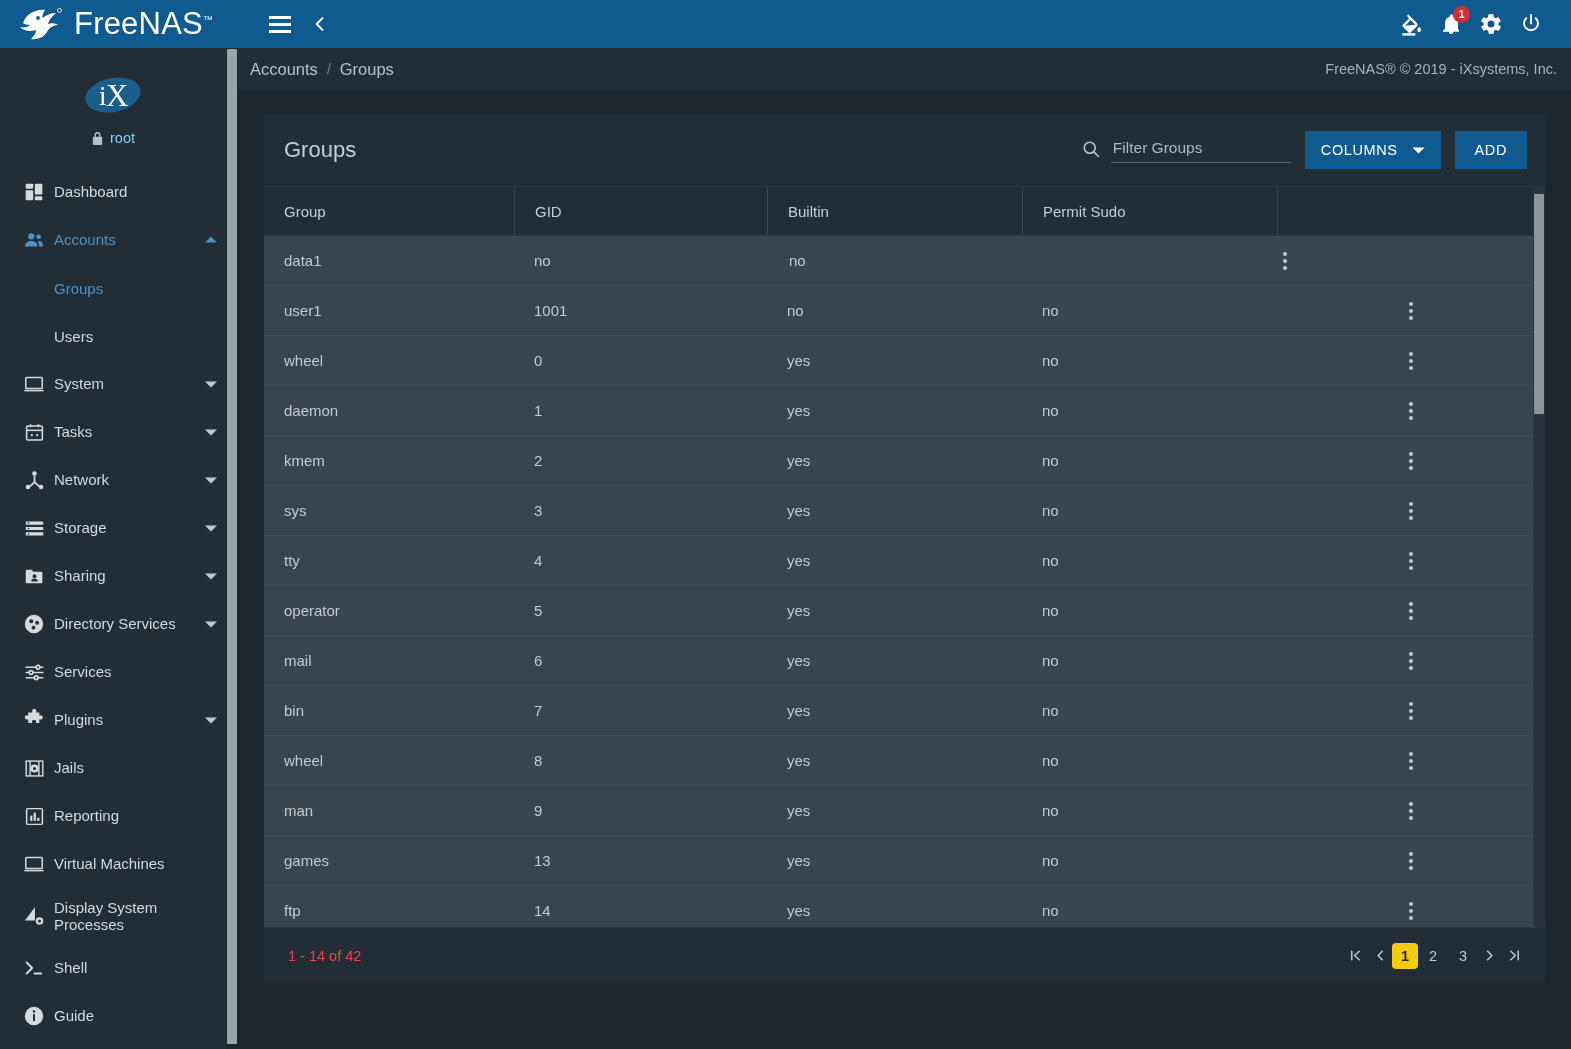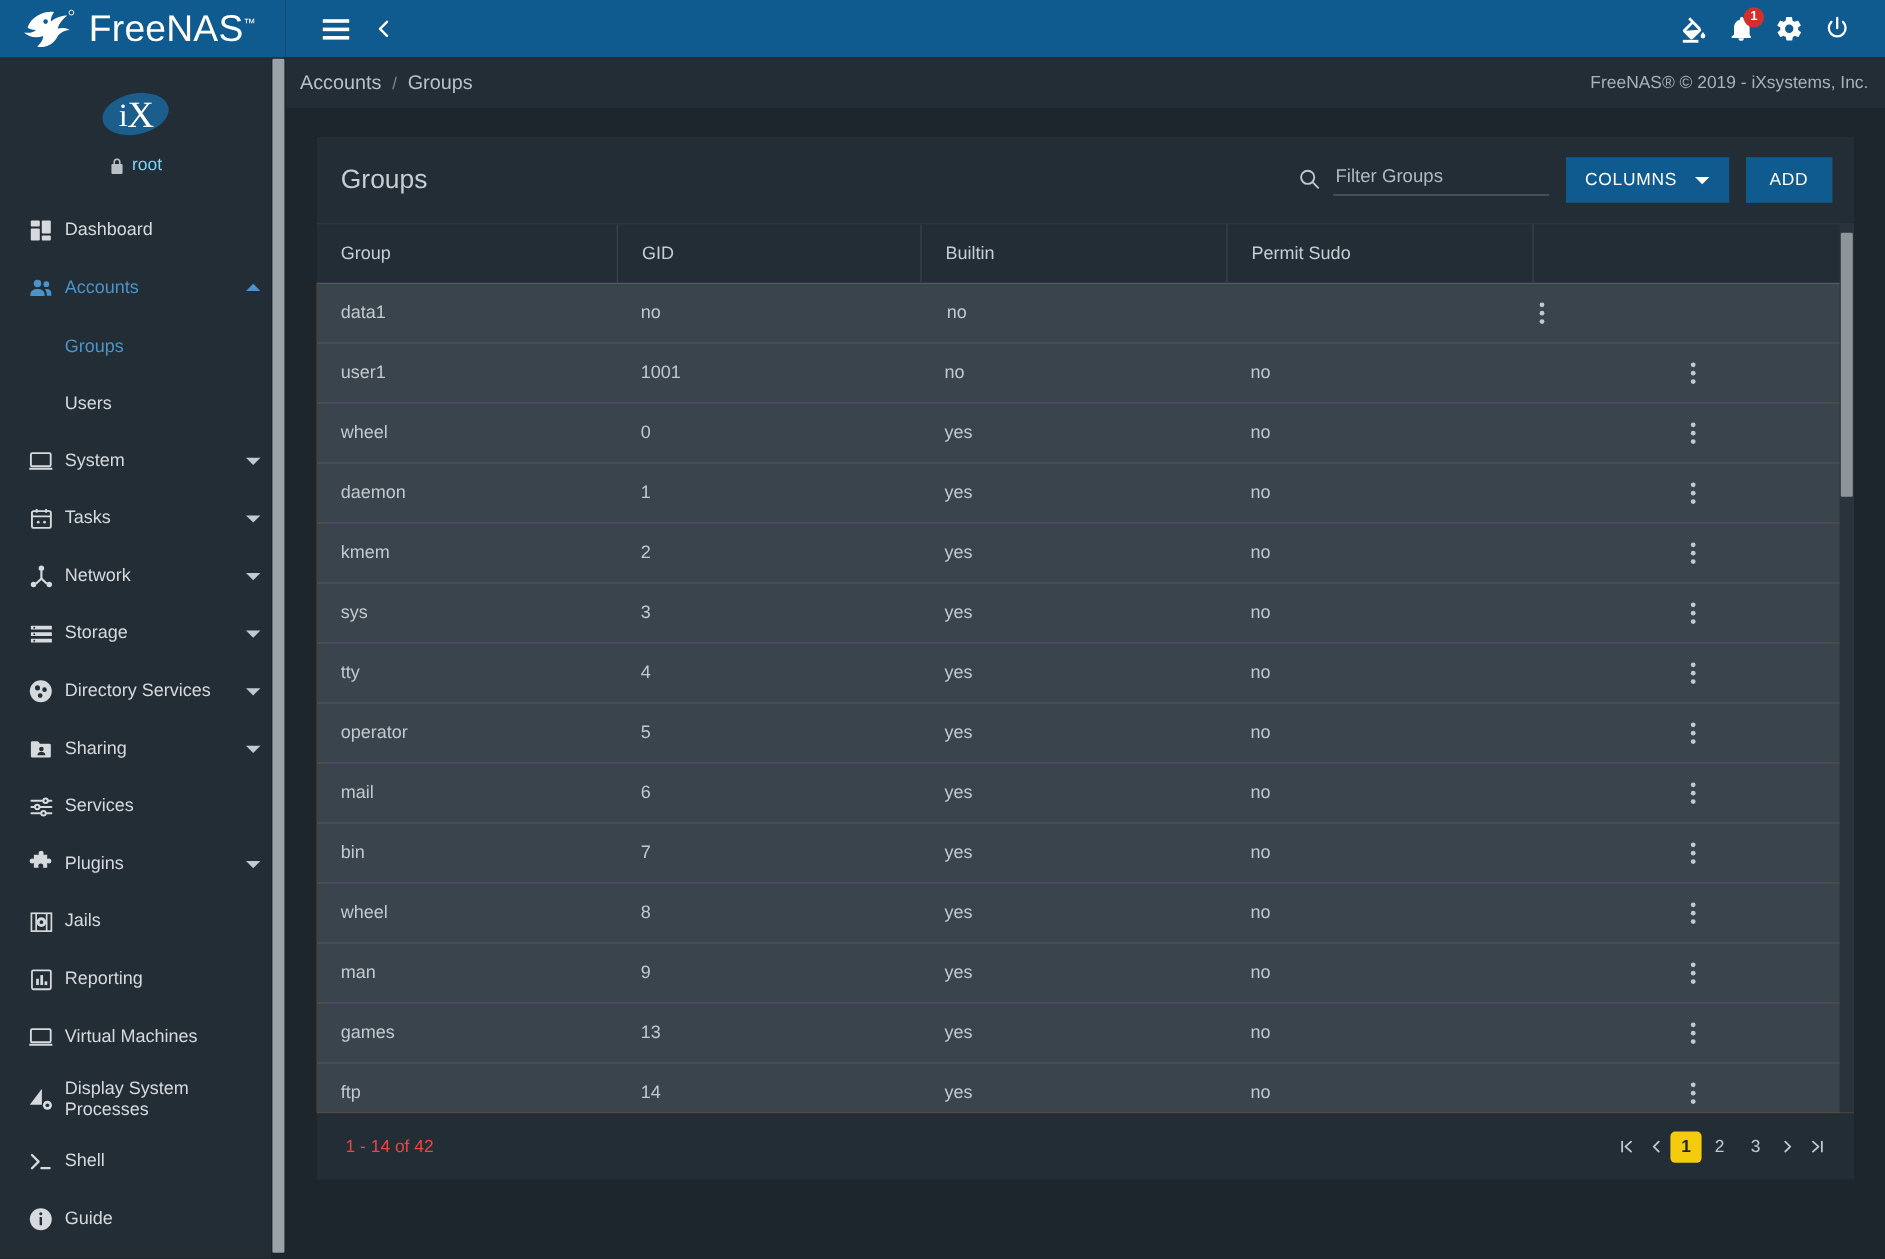--- a/index.html
+++ b/index.html
@@ -122,21 +122,21 @@
   .table-wrap { flex: 1; display: flex; flex-direction: column; min-height: 0; position: relative; }
   .thead {
     display: flex; height: 50px; flex: 0 0 50px; align-items: center;
     border-top: 1px solid #2c3943; border-bottom: 1px solid #2c3943; background: #222d36;
   }
   .th {
     font-size: 15px; color: #c7ced3; padding-left: 20px; display: flex; align-items: center;
     height: 100%; border-left: 1px solid #39444d;
   }
   .th:first-child { border-left: 0; }
-  .tbody { flex: 1; overflow: hidden; position: relative; background: #f97316; }
+  .tbody { flex: 1; overflow: hidden; position: relative; background: #fde047; }
   .tr {
     display: flex; height: 50px; align-items: center;
     border-bottom: 1px solid #424d56; background: #3a444d;
   }
   .td {
     font-size: 15px; color: #c3cacf; padding-left: 20px; display: flex; align-items: center;
     height: 100%;
   }
   .col-group { width: 250px; flex: 0 0 250px; }
   .col-gid { width: 253px; flex: 0 0 253px; }
@@ -348,44 +348,44 @@
             <span class="sb-label">Storage</span>
             <span class="sb-caret">
               <svg width="14" height="10" viewBox="0 0 14 10">
                   <path d="M1 2.5 L7 8.5 L13 2.5 Z" fill="#c3cacf"></path>
                 </svg>
             </span>
           </div>
 
           <div class="sb-item">
             <span class="sb-ico">
+              <svg width="21" height="21" viewBox="0 0 24 24" fill="currentColor">
+                  <path d="M2 5.5a1.3 1.3 0 0 1 1.3-1.3h5.4l2 2.4h9a1.3 1.3 0 0 1 1.3 1.3v10.6a1.3 1.3 0 0 1-1.3 1.3H3.3A1.3 1.3 0 0 1 2 18.5z"></path>
+                  <circle cx="12" cy="11.6" r="2.2" fill="#222d36"></circle>
+                  <path d="M8.2 17.6c0-2.2 1.7-3.4 3.8-3.4s3.8 1.2 3.8 3.4z" fill="#222d36"></path>
+                </svg>
+            </span>
+            <span class="sb-label">Sharing</span>
+            <span class="sb-caret">
+              <svg width="14" height="10" viewBox="0 0 14 10">
+                  <path d="M1 2.5 L7 8.5 L13 2.5 Z" fill="#c3cacf"></path>
+                </svg>
+            </span>
+          </div>
+
+          <div class="sb-item">
+            <span class="sb-ico">
               <svg width="22" height="22" viewBox="0 0 24 24" fill="currentColor">
                   <circle cx="12" cy="12" r="10"></circle>
                   <circle cx="9" cy="9" r="2.3" fill="#222d36"></circle>
                   <circle cx="15.4" cy="10.6" r="2.1" fill="#222d36"></circle>
                   <circle cx="11.4" cy="16" r="2.1" fill="#222d36"></circle>
                 </svg>
             </span>
             <span class="sb-label">Directory Services</span>
-            <span class="sb-caret">
-              <svg width="14" height="10" viewBox="0 0 14 10">
-                  <path d="M1 2.5 L7 8.5 L13 2.5 Z" fill="#c3cacf"></path>
-                </svg>
-            </span>
-          </div>
-
-          <div class="sb-item">
-            <span class="sb-ico">
-              <svg width="21" height="21" viewBox="0 0 24 24" fill="currentColor">
-                  <path d="M2 5.5a1.3 1.3 0 0 1 1.3-1.3h5.4l2 2.4h9a1.3 1.3 0 0 1 1.3 1.3v10.6a1.3 1.3 0 0 1-1.3 1.3H3.3A1.3 1.3 0 0 1 2 18.5z"></path>
-                  <circle cx="12" cy="11.6" r="2.2" fill="#222d36"></circle>
-                  <path d="M8.2 17.6c0-2.2 1.7-3.4 3.8-3.4s3.8 1.2 3.8 3.4z" fill="#222d36"></path>
-                </svg>
-            </span>
-            <span class="sb-label">Sharing</span>
             <span class="sb-caret">
               <svg width="14" height="10" viewBox="0 0 14 10">
                   <path d="M1 2.5 L7 8.5 L13 2.5 Z" fill="#c3cacf"></path>
                 </svg>
             </span>
           </div>
 
           <div class="sb-item">
             <span class="sb-ico">
               <svg width="21" height="21" viewBox="0 0 24 24" fill="none" stroke="currentColor" stroke-width="1.9" stroke-linecap="round">

